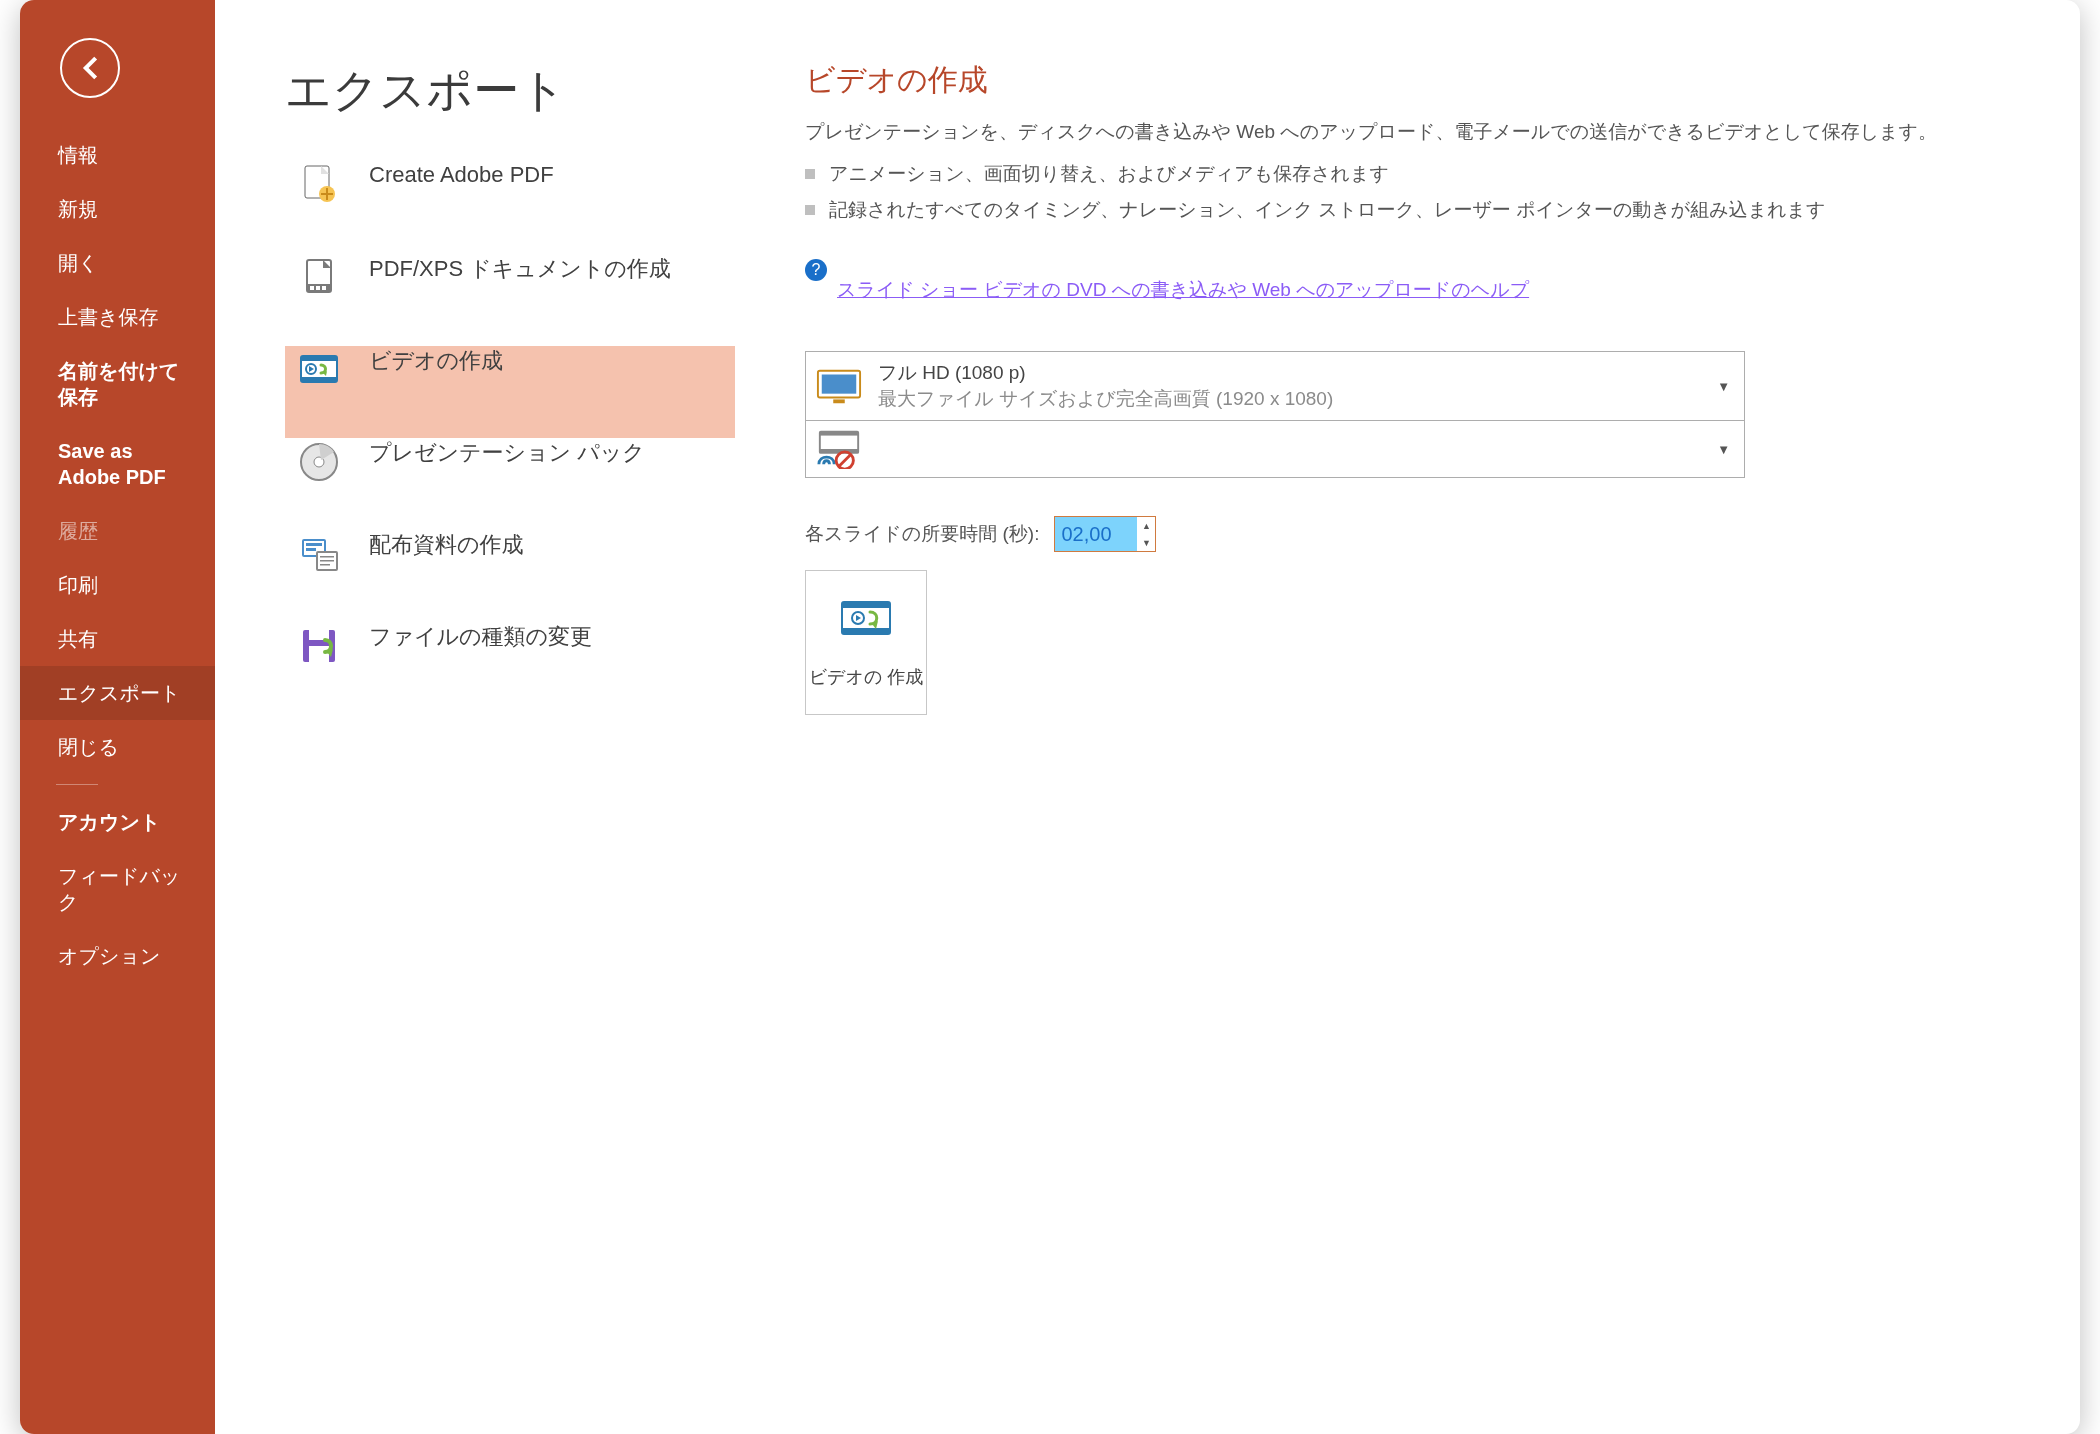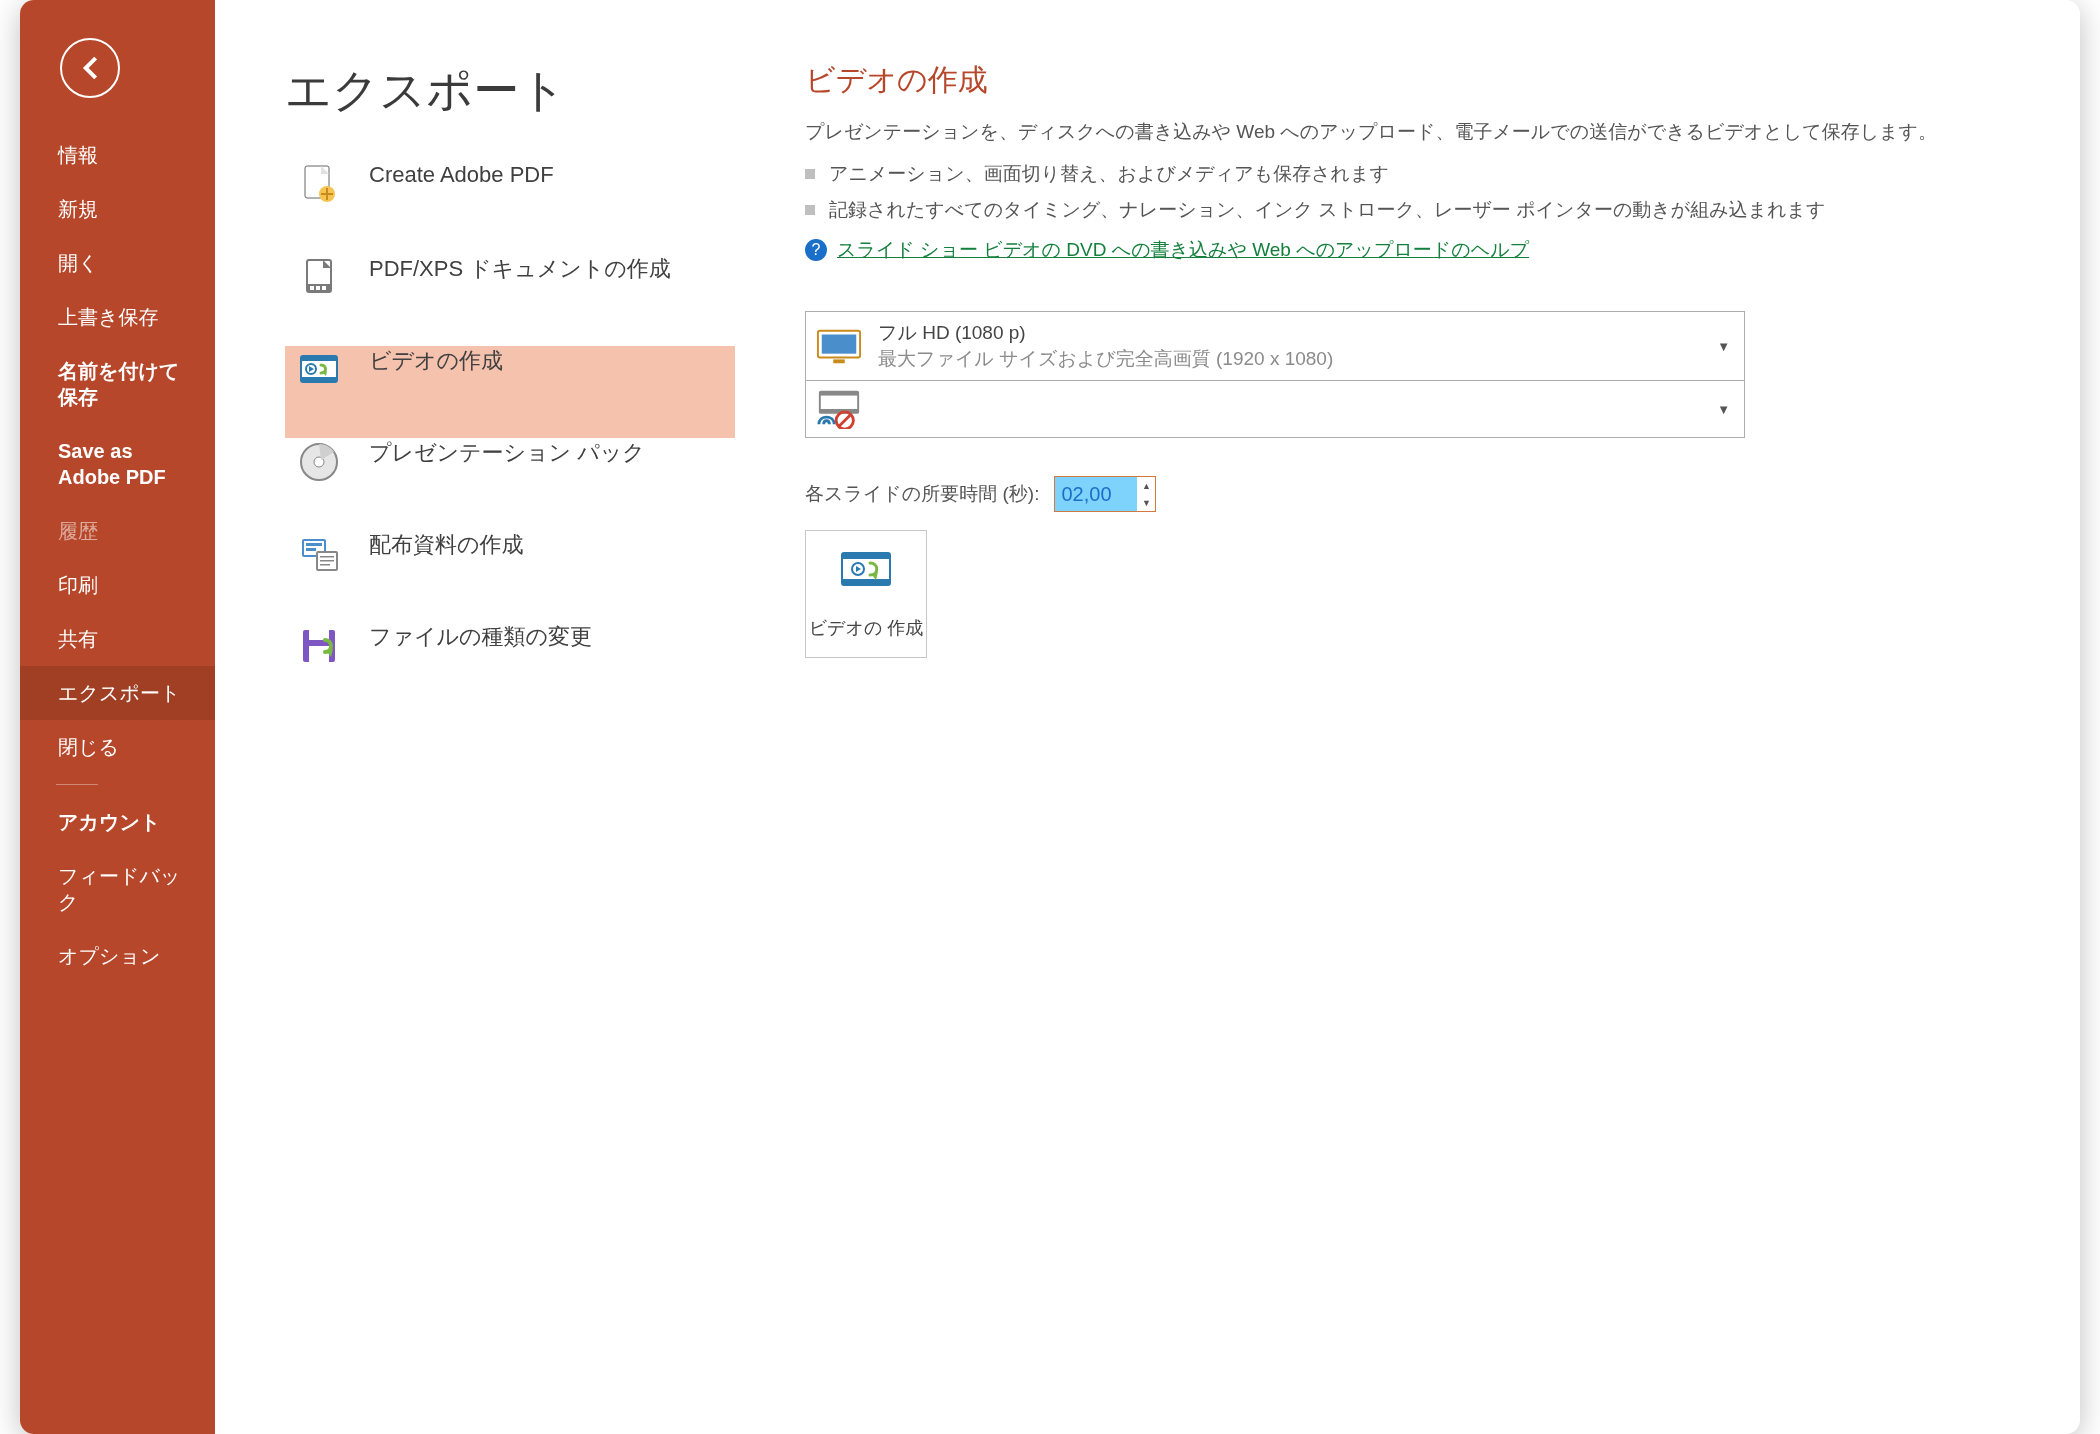--- a/index.html
+++ b/index.html
@@ -20,34 +20,34 @@
 .export-row.sel{background:#f5c2ae;}
 .export-row .icon{width:48px;height:48px;display:flex;align-items:center;justify-content:center;}
 .export-row .label{font-size:22px;color:#404040;}
 .detail{flex:1;padding-left:70px;}
 .detail-title{font-size:30px;color:#b7472a;font-weight:400;margin-bottom:18px;}
 .detail-desc{font-size:19px;color:#555;margin-bottom:16px;}
 .bullet{display:flex;gap:14px;font-size:19px;color:#555;margin-bottom:10px;}
 .bullet .sq{width:10px;height:10px;background:#bfbfbf;margin-top:8px;}
 .help-row{display:flex;align-items:center;gap:10px;margin-top:14px;}
 .help-row .qicon{width:22px;height:22px;border-radius:50%;background:#1a6fc9;color:#fff;font-size:16px;display:flex;align-items:center;justify-content:center;}
-.help-row a{color:#15803d;text-decoration:underline;font-size:19px;}
+.help-row a{color:#8b5cf6;text-decoration:underline;font-size:19px;margin-top:40px;}
 .combo{width:940px;border:1px solid #adadad;display:flex;align-items:center;padding:8px 14px 8px 10px;gap:16px;cursor:pointer;margin-top:48px;position:relative;}
 .combo + .combo{margin-top:0;border-top:none;}
 .combo .cicon{width:46px;height:40px;display:flex;align-items:center;justify-content:center;}
 .combo .ctext .line1{font-size:19px;color:#444;}
 .combo .ctext .line2{font-size:19px;color:#8b8b8b;}
 .combo .chev{position:absolute;right:14px;top:50%;transform:translateY(-50%);font-size:13px;color:#555;}
 .time-row{display:flex;align-items:center;gap:15px;margin-top:38px;}
 .time-label{font-size:19px;color:#555;}
 .spin{display:flex;align-items:center;border:1px solid #d07a3f;height:36px;background:#fff;}
 .spin input{border:none;width:82px;height:100%;font-size:20px;color:#1a6fc9;padding:16px 6px;outline:none;background:#7dd3fc;}
 .spin .arrows{display:flex;flex-direction:column;width:18px;height:100%;}
 .spin .arrows div{flex:1;display:flex;align-items:center;justify-content:center;font-size:9px;color:#555;cursor:pointer;}
-.create-btn{margin-top:18px;width:122px;height:128px;border:1px solid #c7c7c7;background:#fff;display:flex;flex-direction:column;align-items:center;justify-content:center;gap:24px;cursor:pointer;}
+.create-btn{margin-top:18px;width:122px;height:145px;border:1px solid #c7c7c7;background:#fff;display:flex;flex-direction:column;align-items:center;justify-content:center;gap:24px;cursor:pointer;}
 .create-btn .bicon{width:56px;height:46px;}
 .create-btn .btext{font-size:18px;color:#444;text-align:center;line-height:1.3;}
 .icon svg,.cicon svg,.bicon svg{width:100%;height:100%;}
 </style>
 </head>
 <body>
 
 <div class="window">
   <div class="sidebar">
     <div class="back-circle">

